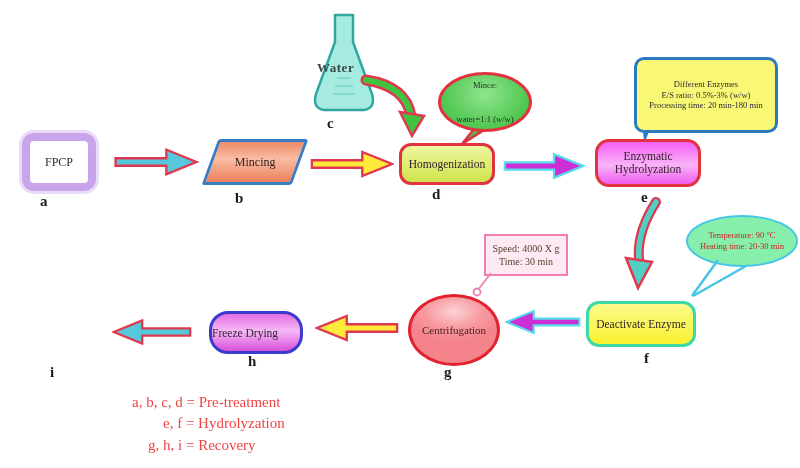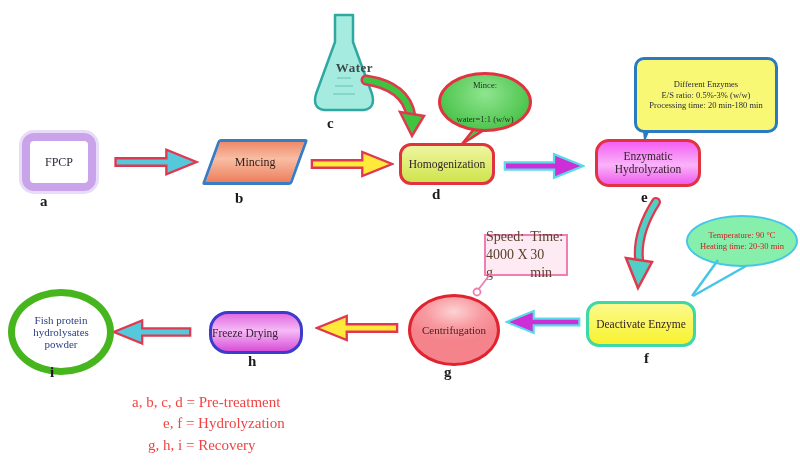--- a/index.html
+++ b/index.html
@@ -42,42 +42,42 @@
   .freeze{left:209px;top:311px;width:88px;height:37px;
         background:linear-gradient(180deg,#e26ce2 0%,#f6baf6 45%,#d84fd8 100%);
         border:3px solid #3c3ccc;border-radius:19px;
         display:flex;align-items:center;font-size:11.5px;color:#332233;}
   
   .fish{left:8px;top:289px;width:88px;height:68px;border-radius:50%;
         background:#ffffff;border:7px solid #46b51e;
         display:flex;align-items:center;justify-content:center;text-align:center;
         font-size:11px;line-height:1.12;color:#2d3f86;padding:2px;}
   
-  .water-txt{left:317px;top:60px;width:56px;text-align:right;font-size:13px;
+  .water-txt{left:317px;top:60px;width:56px;text-align:left;font-size:13px;
         font-weight:bold;color:#3a4a4a;letter-spacing:.5px;}
   
   .bubble-mince{left:438px;top:72px;width:88px;height:54px;border-radius:50%;
         background:radial-gradient(ellipse at 50% 35%,#8fe58f 0%,#4cc44c 75%);
         border:3px solid #e0333f;display:flex;flex-direction:column;align-items:center;
         justify-content:center;text-align:center;font-size:8.5px;line-height:1.2;color:#203020;gap:24px;}
   
   .callout-enzyme{left:634px;top:57px;width:126px;height:58px;
         background:#f9f874;border:3px solid #2a7ac2;border-radius:10px;
         display:flex;flex-direction:column;align-items:center;justify-content:center;
         text-align:center;font-size:8.5px;line-height:1.25;color:#2a2a3a;padding:6px;}
   
   .bubble-temp{left:686px;top:215px;width:108px;height:48px;border-radius:50%;
         background:#86efac;border:2.5px solid #46c6e6;
         display:flex;flex-direction:column;align-items:center;justify-content:center;
         text-align:center;font-size:8.5px;line-height:1.3;color:#cc2222;}
   
   .callout-speed{left:484px;top:234px;width:80px;height:38px;
         background:#fdeaf2;border:2.5px solid #f07eb2;
-        display:flex;flex-direction:row;align-items:center;justify-content:center;
-        text-align:left;font-size:14px;line-height:1.3;color:#5a4030;}
+        display:flex;flex-direction:column;align-items:center;justify-content:center;
+        text-align:left;font-size:10px;line-height:1.3;color:#5a4030;}
   
   .legend-line{position:absolute;font-size:15px;color:#ef4444;}
   svg{display:block;}
 </style>
 </head>
 <body>
 
 <div id="canvas">
 
   <div class="abs fpcp">
@@ -190,22 +190,19 @@
 
   <div class="abs freeze">
     <span>Freeze Drying</span>
   </div>
   <div class="node-label" style="left:248px;top:353px;">h</div>
 
   <svg class="abs" style="left:112px;top:316px;" width="80" height="32" viewBox="0 0 90 34">
     <polygon points="88,13 34,13 34,4 2,17 34,30 34,21 88,21" fill="#56c8dc" stroke="#e0394f" stroke-width="2.5"></polygon>
   </svg>
 
-  <div class="abs fish">
-    <span>Fish protein hydrolysates powder</span>
-  </div>
   <div class="node-label" style="left:50px;top:364px;">i</div>
 
   <div class="legend-line" style="left:132px;top:394px;">a, b, c, d = Pre-treatment</div>
   <div class="legend-line" style="left:163px;top:415px;">e, f = Hydrolyzation</div>
   <div class="legend-line" style="left:148px;top:437px;">g, h, i = Recovery</div>
 
 </div>
 
 </body></html>

